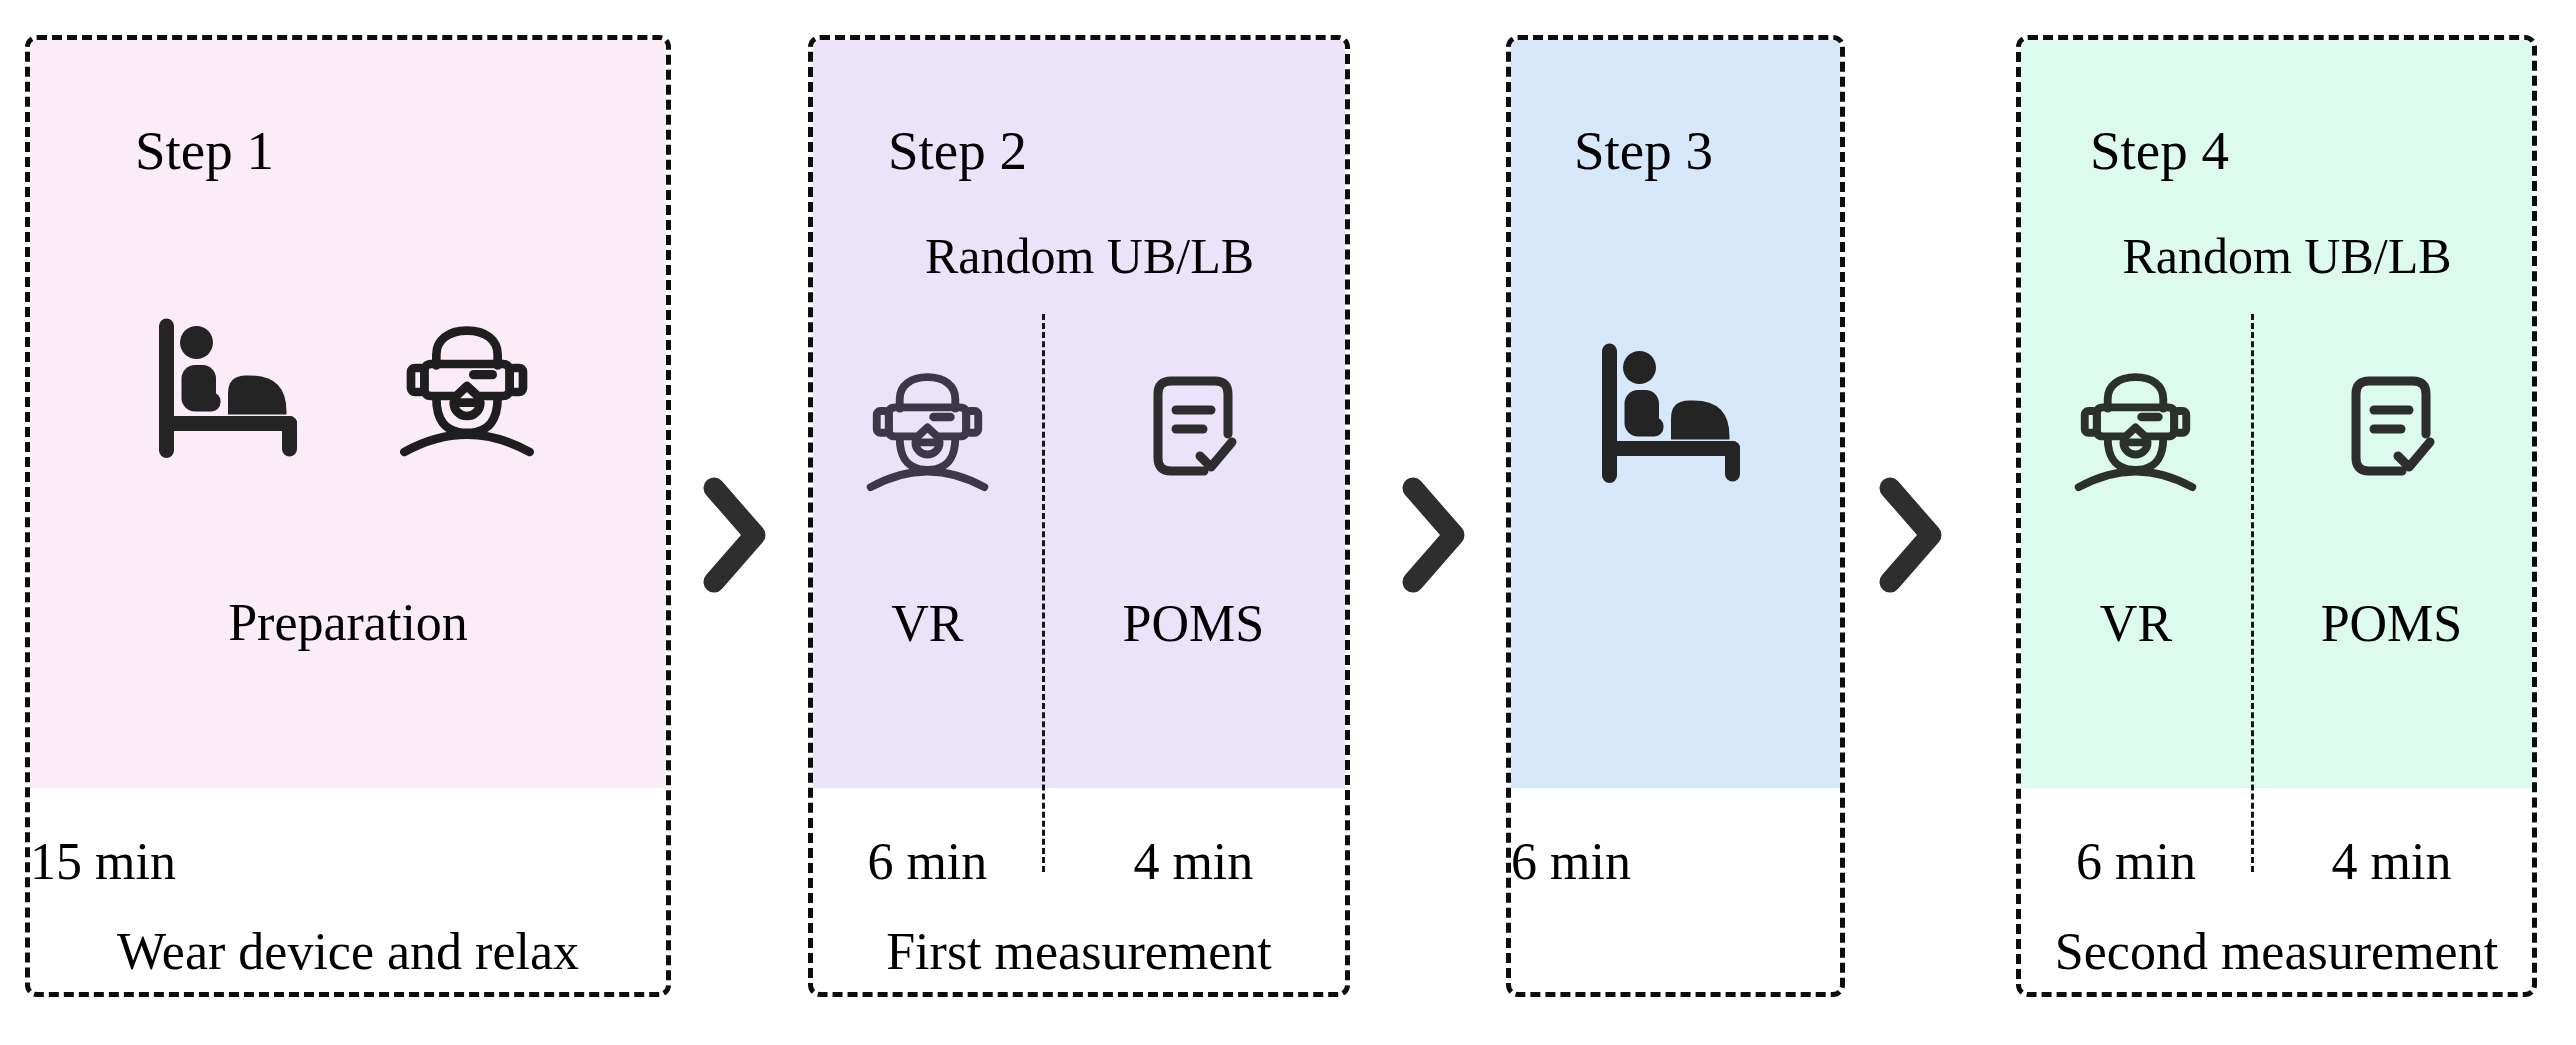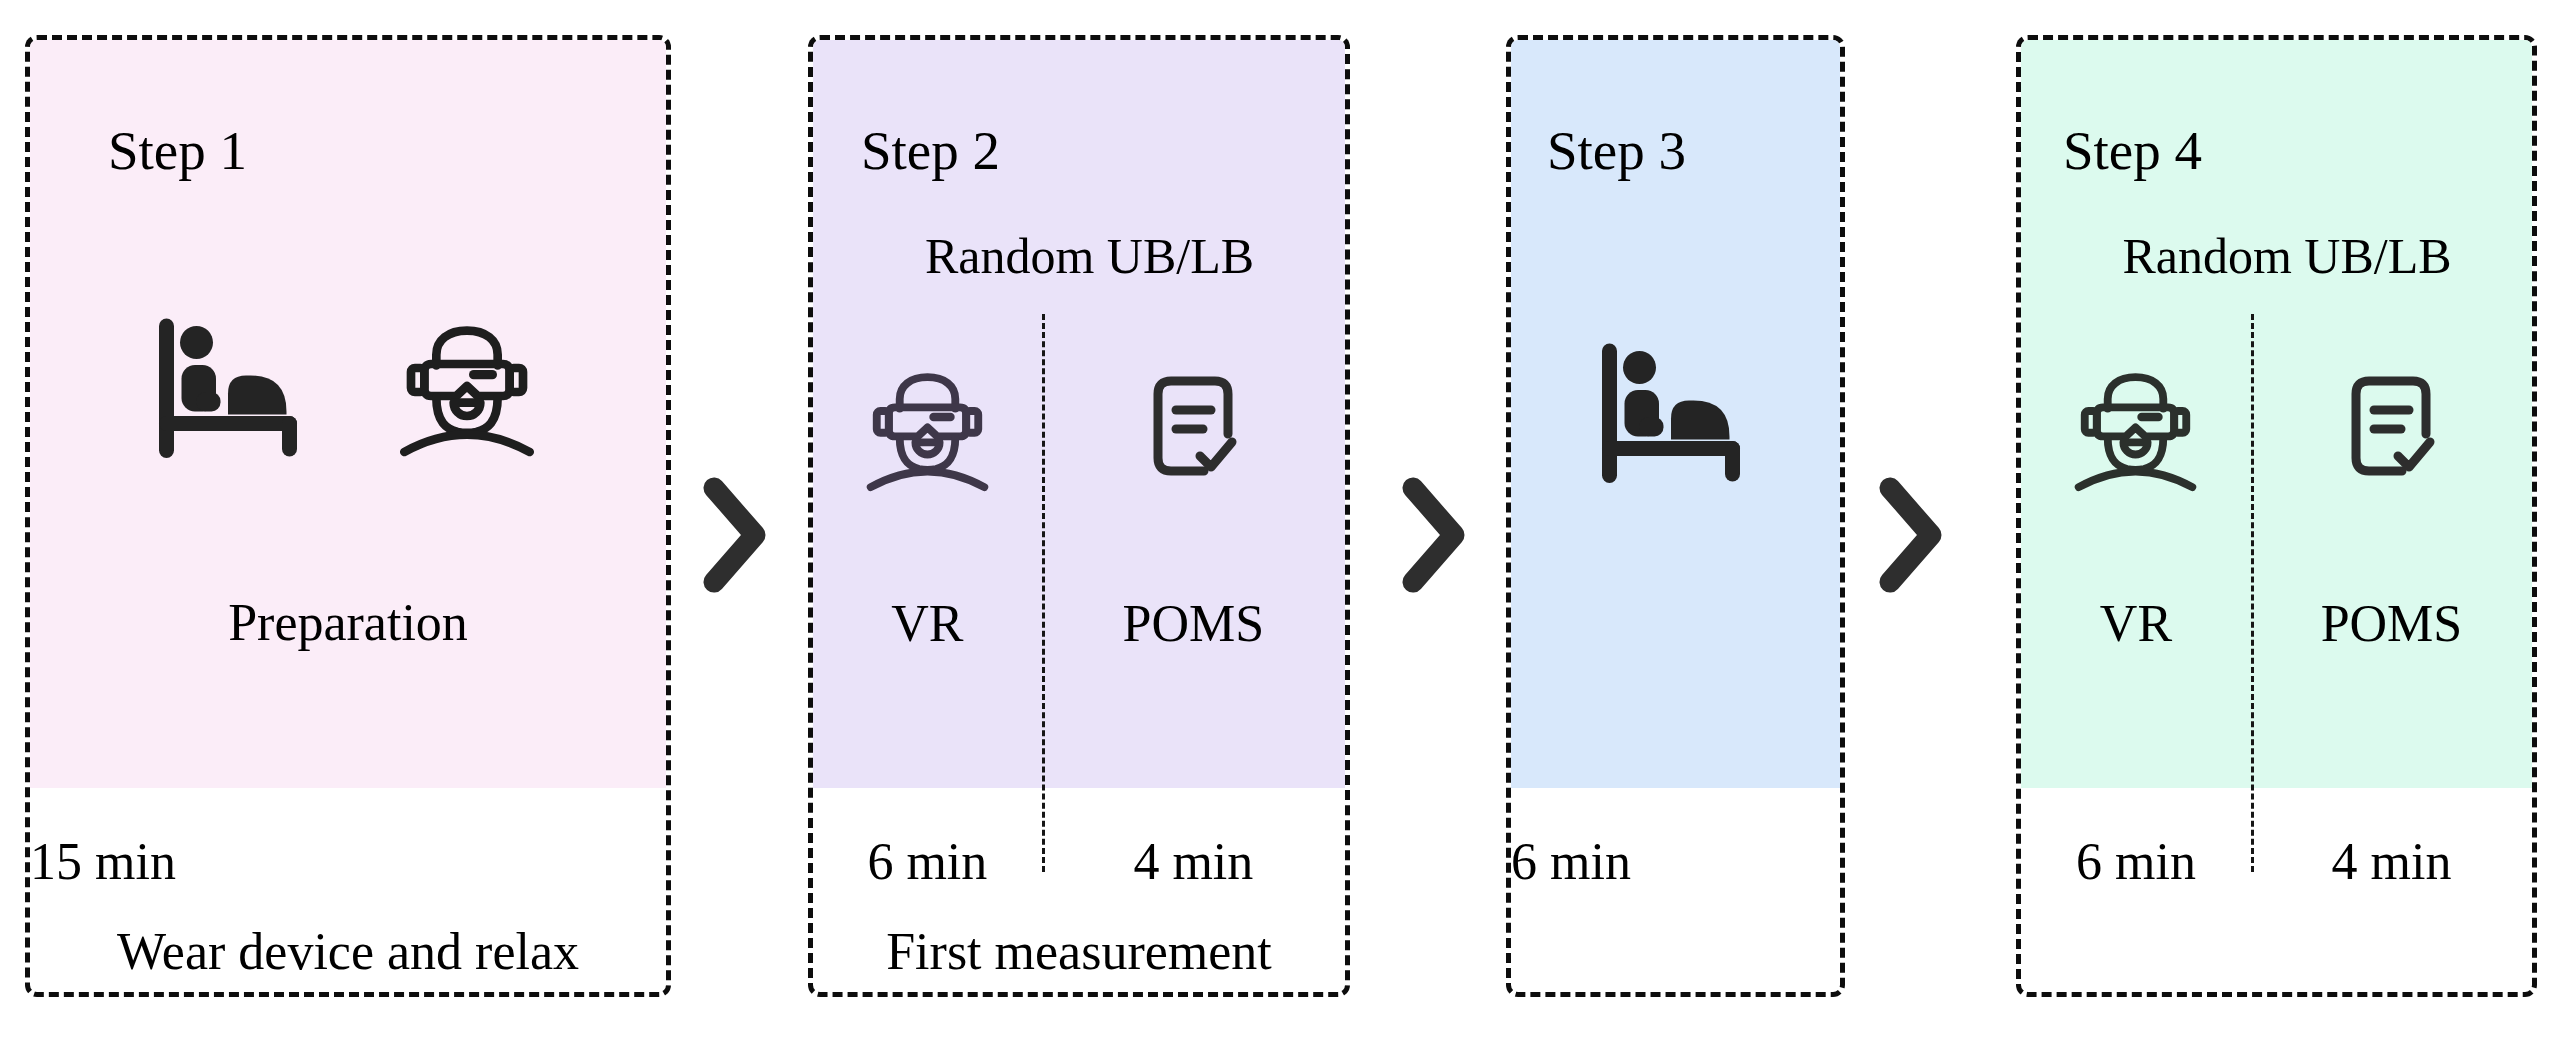--- a/index.html
+++ b/index.html
@@ -11,21 +11,21 @@
   .box {
     position:absolute; top:35px; height:962px; box-sizing:border-box;
     border:5px dashed #0d0d0d; border-radius:12px; overflow:hidden;
     background:#ffffff;
   }
   .box1 { left:25px;   width:646px; }
   .box2 { left:808px;  width:542px; }
   .box3 { left:1506px; width:339px; }
   .box4 { left:2016px; width:521px; }
   .tint { position:absolute; left:0; right:0; top:0; height:748px; }
-  .step-title { position:absolute; top:83px; font-size:55px; line-height:1; white-space:nowrap; }
+  .step-title { position:absolute; top:83px; font-size:55px; line-height:1; white-space:nowrap;margin-left:27px; }
   .t1 { left:78px; } .t2 { left:48px; } .t3 { left:36px; } .t4 { left:42px; }
   .subtitle { position:absolute; top:189px; left:0; right:0; text-align:center;
               font-size:50px; line-height:1.1; white-space:nowrap;padding-left:21px; }
   .icon-row { position:absolute; left:0; right:0; display:flex; justify-content:center; }
   .box1 .icon-row { top:264px; height:160px; gap:72px; align-items:flex-end; }
   .box3 .icon-row { top:299px; height:150px; }
   .cols { position:absolute; left:0; right:0; display:flex; }
   .col-l { width:43%; display:flex; justify-content:center; align-items:center; }
   .col-r { width:57%; display:flex; justify-content:center; align-items:center; }
   .box4 .col-l { width:45%; } .box4 .col-r { width:55%; }
@@ -188,16 +188,17 @@
       </div>
     </div>
     <div class="cols labels-ab">
       <div class="col-l lbl">VR</div>
       <div class="col-r lbl">POMS</div>
     </div>
     <div class="cols duration-row">
       <div class="col-l lbl">6 min</div>
       <div class="col-r lbl">4 min</div>
     </div>
+    <div class="desc">Second measurement</div>
   </div>
 
 </div>
 
 
 </body></html>

